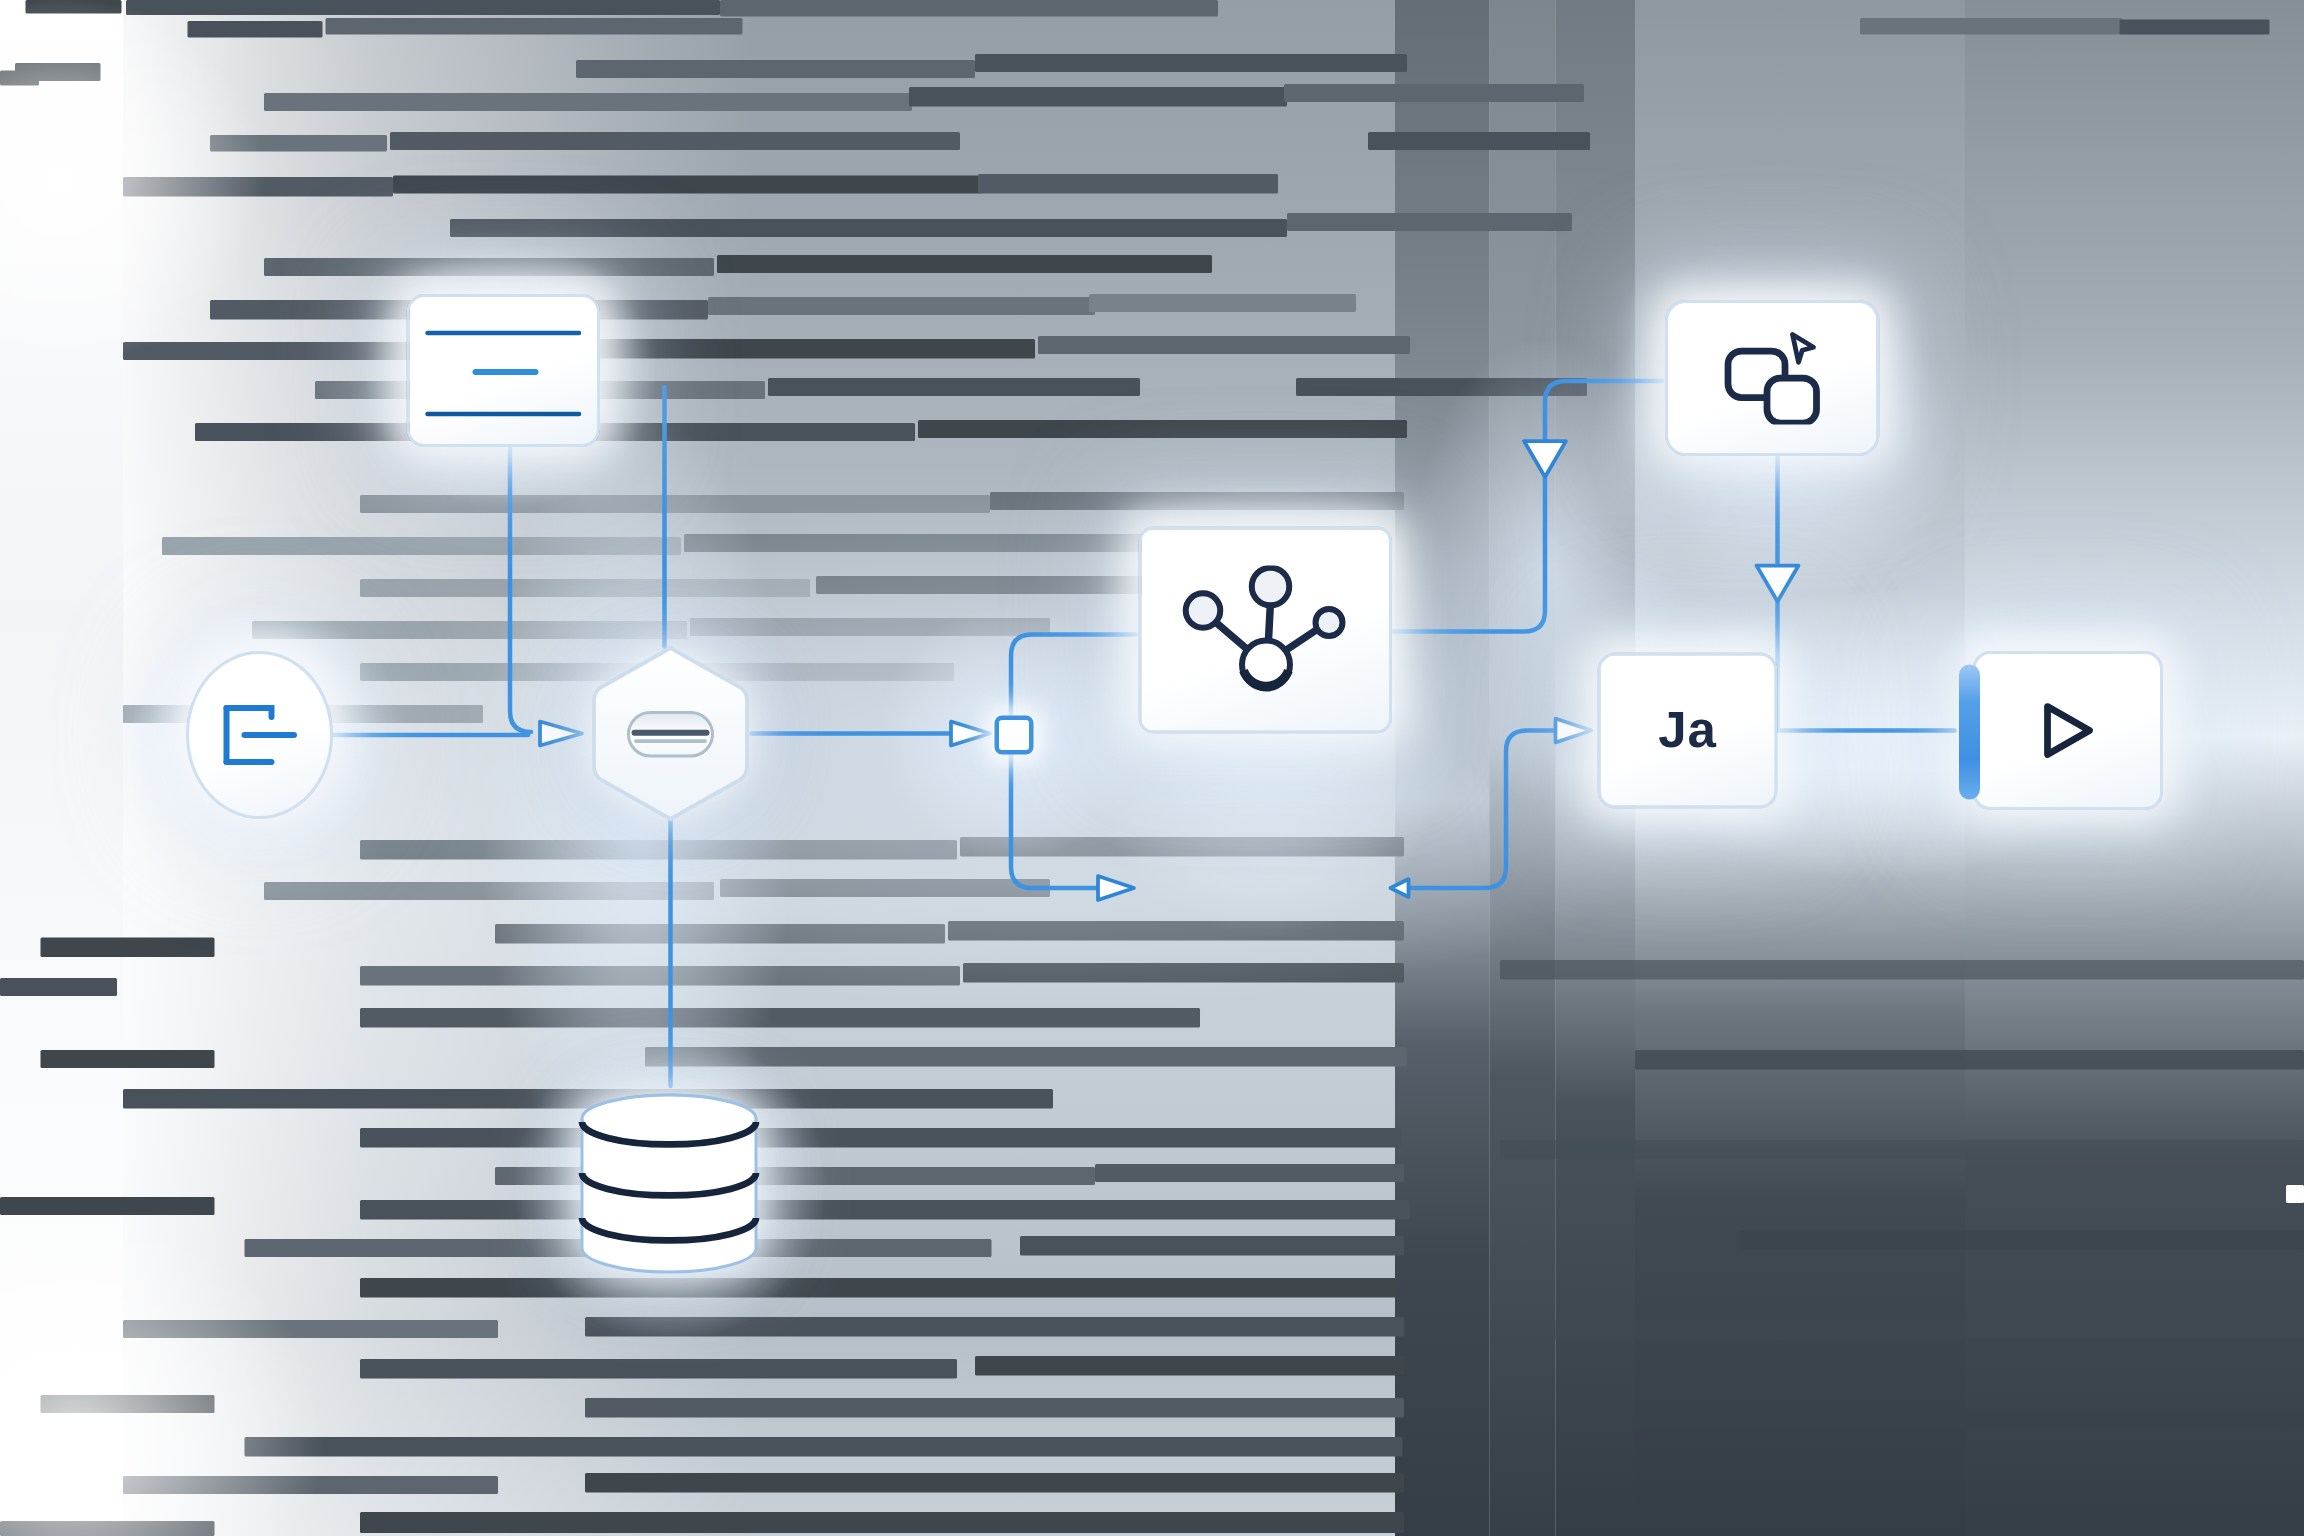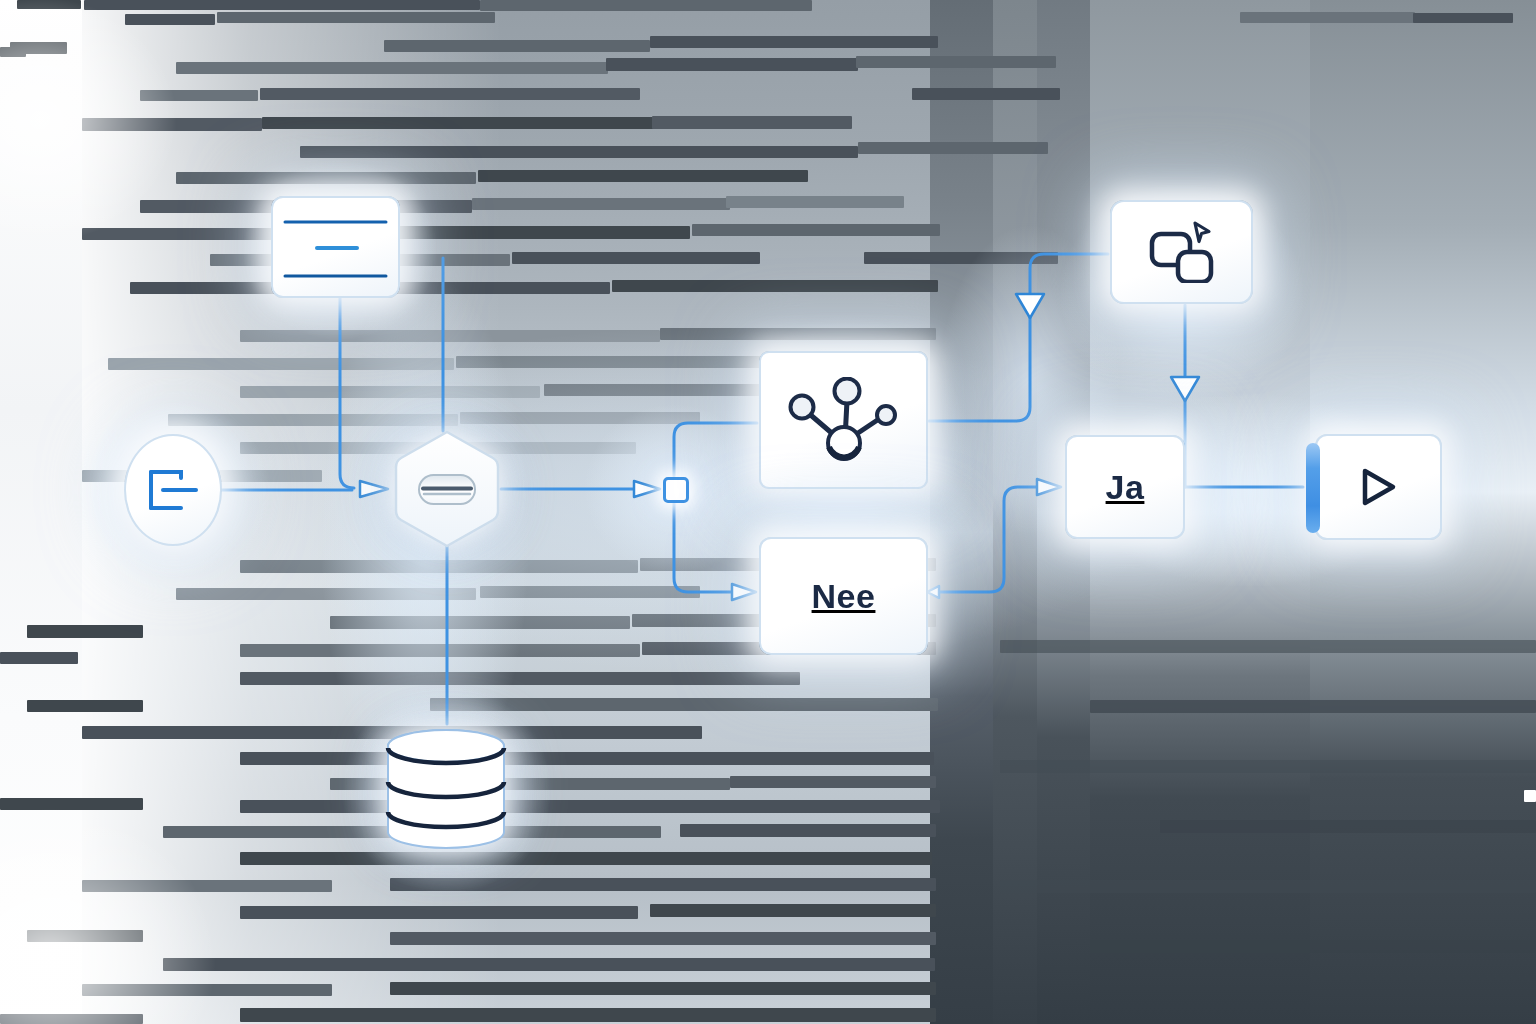--- a/index.html
+++ b/index.html
@@ -5,21 +5,21 @@
   html,body{margin:0;padding:0;background:#9aa3ab;font-family:"Liberation Sans",sans-serif;}
   #stage{position:relative;width:1536px;height:1024px;overflow:hidden;background:#b8c1c9;}
   #bg,#glows{position:absolute;inset:0;pointer-events:none;}
   .bg-col{position:absolute;top:0;height:1024px;}
   .bar{position:absolute;border-radius:1px;}
   .glow{position:absolute;pointer-events:none;}
   #connectors{position:absolute;inset:0;}
   .node{position:absolute;background:linear-gradient(160deg,#ffffff 55%,#eef4fa 100%);
         border:2px solid #cfe0f0;border-radius:12px;
         box-shadow:0 0 26px 10px rgba(255,255,255,.85),0 0 60px 22px rgba(214,230,247,.55),0 8px 18px rgba(100,130,170,.18);
-        display:flex;align-items:center;justify-content:center;text-decoration:underline;}
+        display:flex;align-items:center;justify-content:center;}
   .node.circle{border-radius:50%;}
   .shape-node{position:absolute;display:flex;align-items:center;justify-content:center;
         filter:drop-shadow(0 0 14px rgba(255,255,255,.95)) drop-shadow(0 0 26px rgba(214,230,247,.7)) drop-shadow(0 6px 10px rgba(100,130,170,.2));}
   .label{font-size:34px;font-weight:700;color:#1b2a45;letter-spacing:.5px;}
   .sq-connector{position:absolute;left:663px;top:477px;width:20px;height:20px;background:#fff;
         border:3px solid #3e92e2;border-radius:5px;
         box-shadow:0 0 14px 6px rgba(255,255,255,.9),0 0 26px 10px rgba(214,230,247,.6);}
   .accent{position:absolute;left:-11px;top:7px;width:14px;height:90px;border-radius:7px;
         background:linear-gradient(180deg,#9cc8f4 0%,#549fe9 28%,#3f8fe3 70%,#6aaeee 100%);}
 </style>
@@ -226,23 +226,20 @@
           <path d="M70 56 L94 40"></path>
       </g>
       <circle cx="56" cy="66" r="16" fill="#ffffff" stroke="#1c2b47" stroke-width="4"></circle>
       <path d="M41 70 A16 16 0 0 0 71 70" fill="none" stroke="#16243c" stroke-width="6"></path>
       <circle cx="59" cy="14" r="12.5" fill="#eef2f7" stroke="#1c2b47" stroke-width="4"></circle>
       <circle cx="14" cy="30" r="11.5" fill="#eef2f7" stroke="#1c2b47" stroke-width="4"></circle>
       <circle cx="98" cy="38" r="9" fill="#eef2f7" stroke="#1c2b47" stroke-width="4"></circle>
     </svg>
   </div>
 
-  <div class="node" style="left:759px;top:537px;width:165px;height:114px;">
-    <span class="label">Nee</span>
-  </div>
 
   <div class="node" style="left:1110px;top:200px;width:139px;height:100px;border-radius:14px;">
     <svg width="66" height="62" viewBox="0 0 66 62">
       <rect x="3" y="13" width="38" height="31" rx="9" fill="none" stroke="#1c2b47" stroke-width="4.5"></rect>
       <rect x="29" y="31" width="33" height="30" rx="9" fill="#ffffff" stroke="#1c2b47" stroke-width="4.5"></rect>
       <path d="M46 2 L60 10.5 L52.5 12.5 L50 20.5 Z" fill="#ffffff" stroke="#1c2b47" stroke-width="3.2" stroke-linejoin="round"></path>
     </svg>
   </div>
 
   <div class="node" style="left:1065px;top:435px;width:116px;height:100px;">

